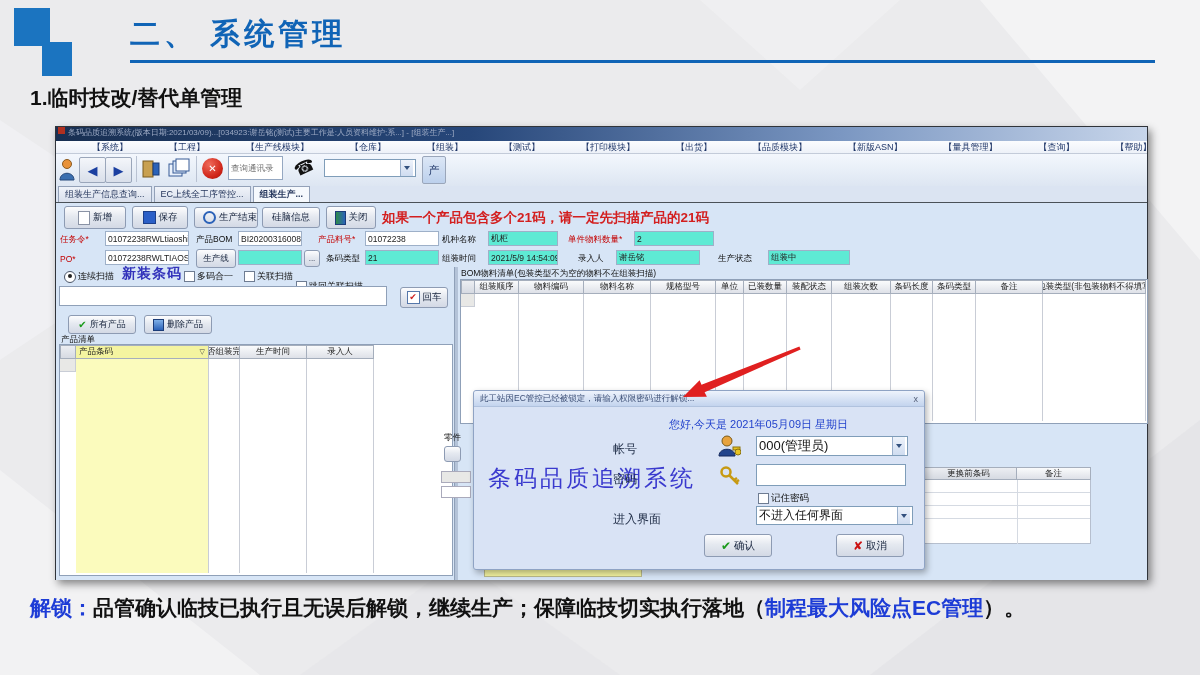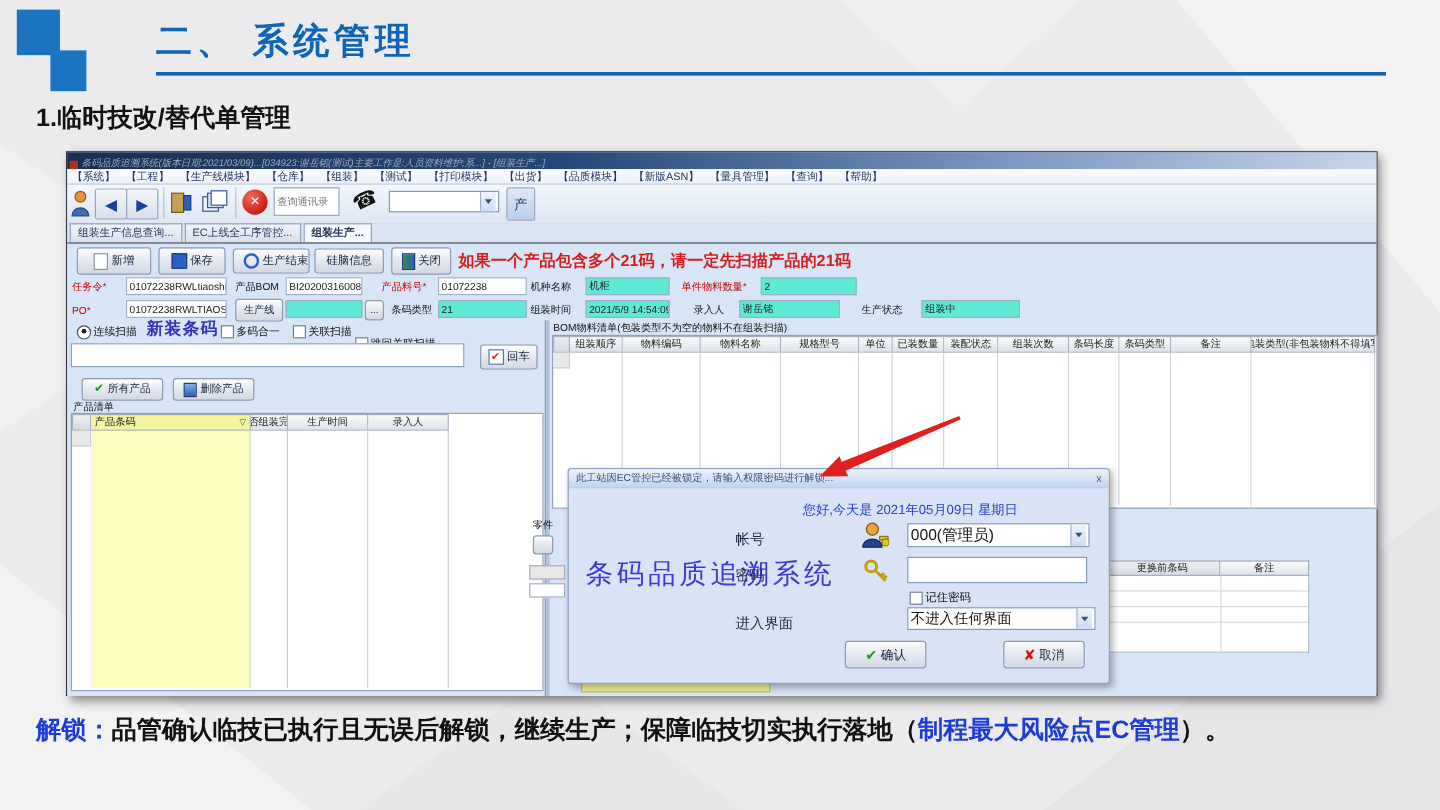--- a/index.html
+++ b/index.html
@@ -10,26 +10,26 @@
   
   .logo-sq{background:#1b74c0;z-index:2;}
   .page-title{z-index:2;font-size:30px;font-weight:bold;color:#1064b6;letter-spacing:4px;}
   .title-rule{z-index:2;height:3px;background:#1064b6;}
   .subtitle{z-index:2;font-size:21px;font-weight:bold;color:#111;}
   
   .win{left:55px;top:126px;width:1091px;height:452px;background:#d9e6f6;border:1px solid #30343a;
        box-shadow:3px 4px 8px rgba(0,0,0,.45);z-index:2;}
   .titlebar{left:0;top:0;width:100%;height:14px;
       background:linear-gradient(90deg,#182f52,#27477a 38%,#7b97c2 72%,#c7d5ea);
-      display:flex;align-items:flex-end;overflow:hidden;font-style:italic;}
+      display:flex;align-items:flex-start;overflow:hidden;}
   .titlebar .tb-ico{width:7px;height:7px;background:#b03020;margin:0 3px 0 2px;flex:none;}
   .titlebar span{font-size:8px;color:#9daac4;white-space:nowrap;}
   .menubar{left:0;top:14px;width:100%;height:13px;background:linear-gradient(#fbfcfe,#edf1f8);
       border-bottom:1px solid #c3cbd9;display:flex;align-items:center;gap:9px;padding-left:4px;box-sizing:border-box;}
-  .menubar span{font-size:9px;color:#1e3567;white-space:nowrap;cursor:default;}
+  .menubar span{font-size:9px;color:#1e3567;white-space:nowrap;cursor:default;margin-left:32px;}
   .toolbar{left:0;top:27px;width:100%;height:32px;background:linear-gradient(#f3f7fd,#dde6f2);
       border-bottom:1px solid #c3cbd9;}
   .tbtn{background:linear-gradient(#f4f6fa,#d9dfea);border:1px solid #9aa6ba;border-radius:2px;
       display:flex;align-items:center;justify-content:center;}
   .arrow-glyph{color:#1b3fa0;font-size:13px;font-weight:bold;line-height:1;}
   .tsep{width:1px;background:#b9c2d2;top:29px;height:26px;}
   .tabbar{left:0;top:59px;width:100%;height:16px;background:#dbe4f2;display:flex;align-items:flex-end;padding-left:2px;box-sizing:border-box;}
   .tab{height:15px;border:1px solid #93a1b8;border-bottom:none;background:linear-gradient(#f0f3f9,#d8dfec);
       font-size:9px;color:#25365c;display:flex;align-items:center;padding:0 6px;margin-right:2px;white-space:nowrap;}
   .tab.active{background:#f6f9fd;font-weight:bold;}

